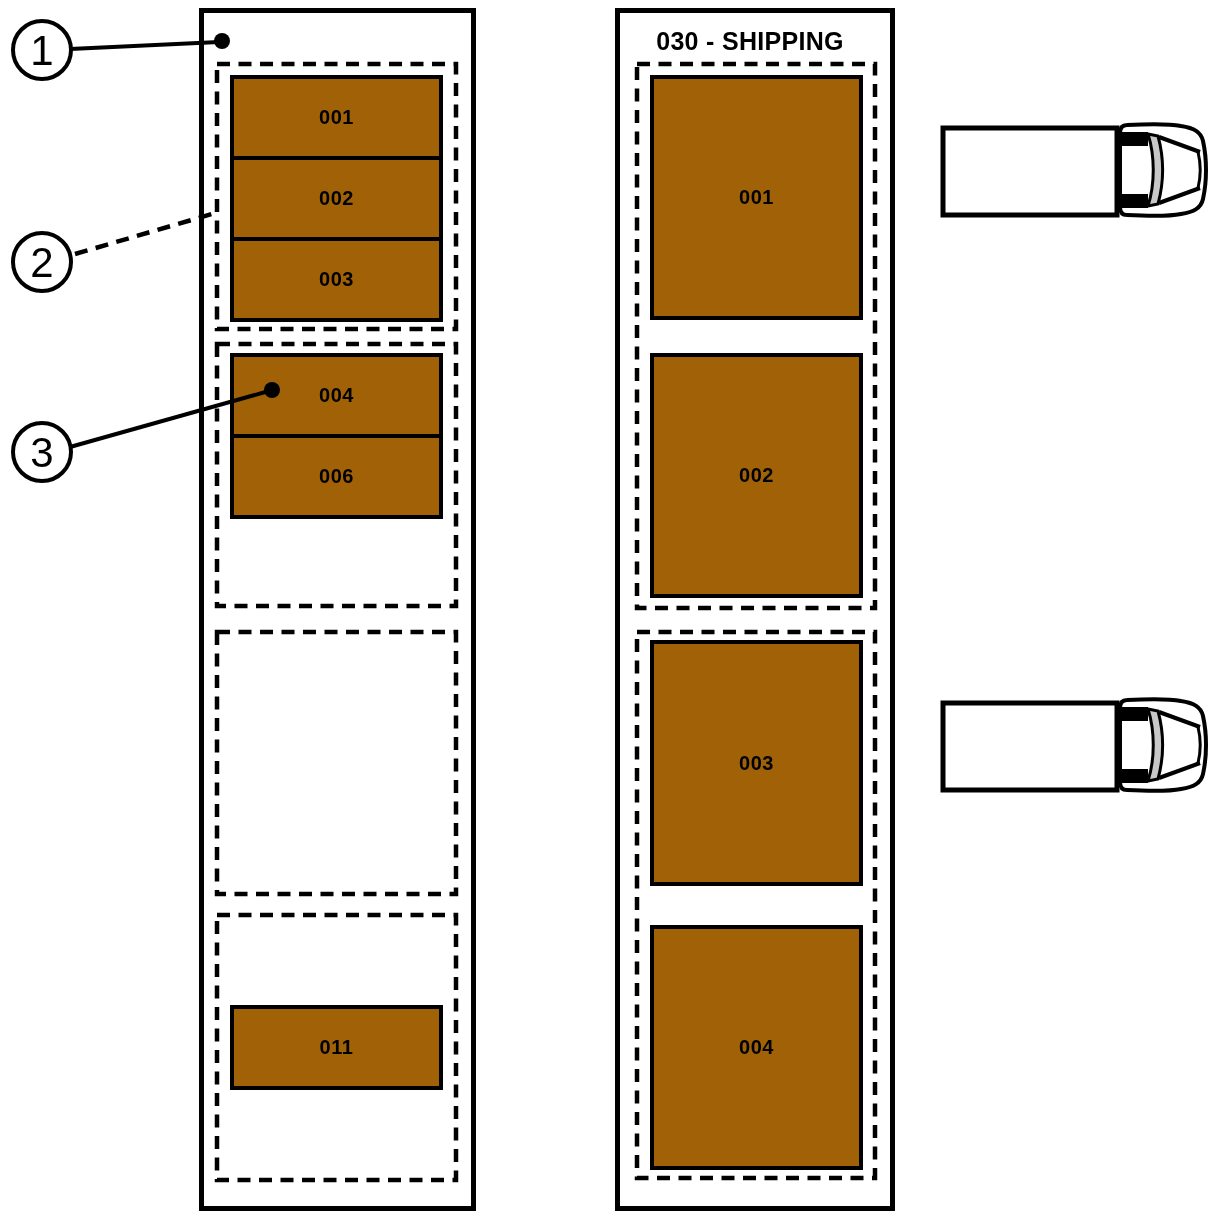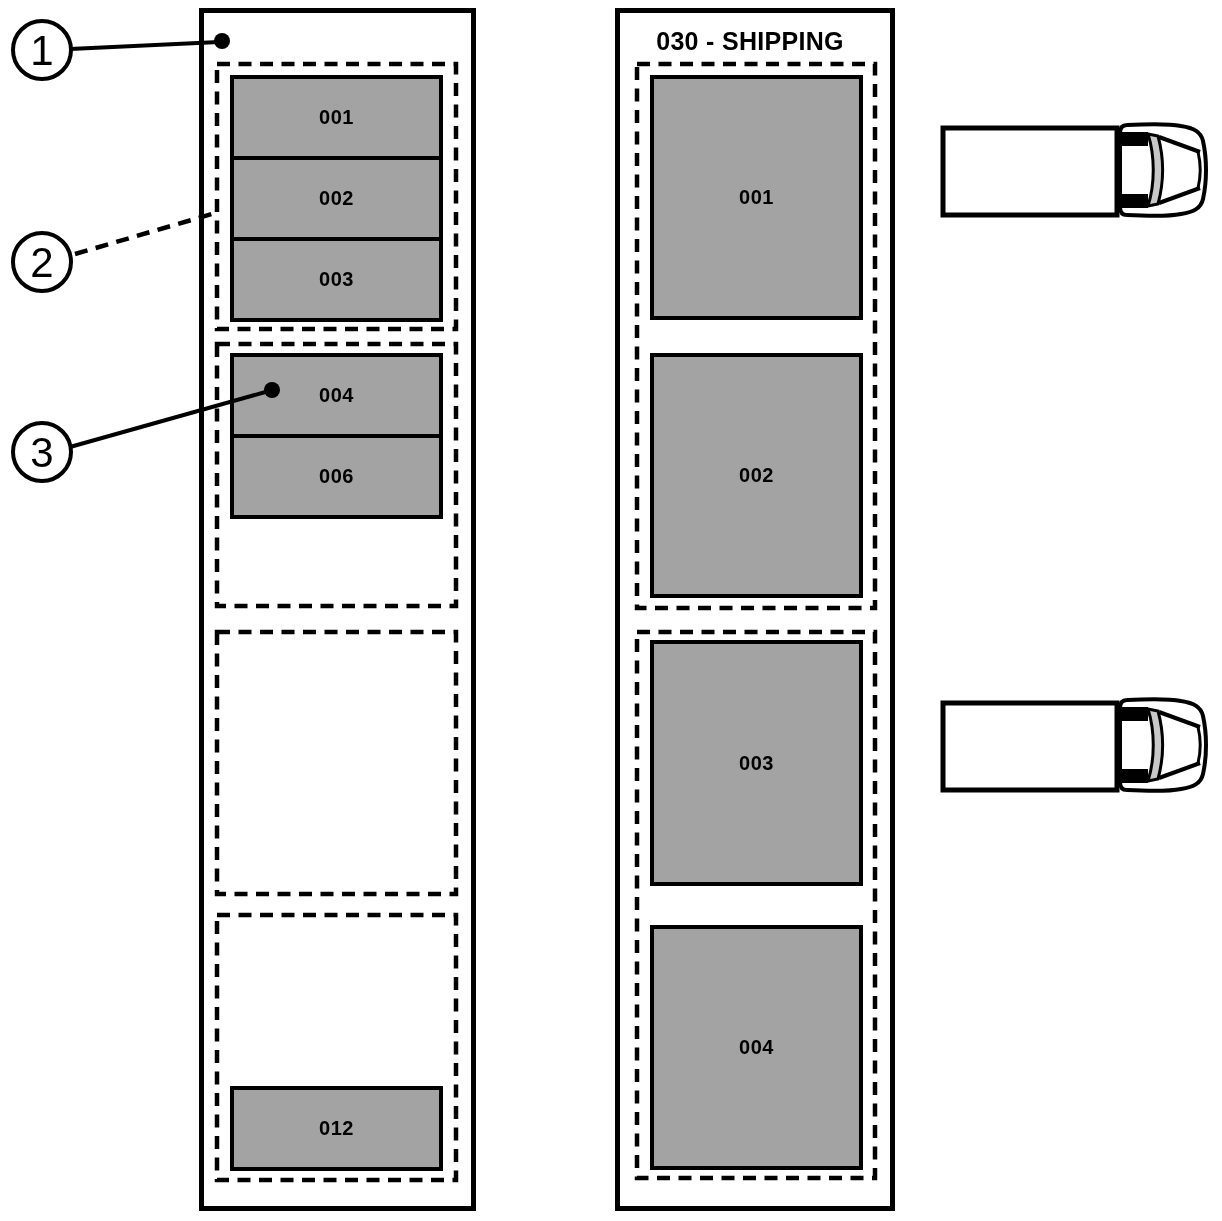--- a/index.html
+++ b/index.html
@@ -23,21 +23,21 @@
     font-size:25px;
     font-weight:600;
     letter-spacing:.3px;
     line-height:30px;
     white-space:nowrap;
   }
   .slot{
     position:absolute;
     border:4px solid #000;
     box-sizing:border-box;
-    background:#a3a3a3;
+    background:#a16207;
     display:flex;
     align-items:center;
     justify-content:center;
     font-size:20px;
     font-weight:600;
     letter-spacing:.5px;
   }
   .slot-sm{left:230px;width:213px;height:85px;}
   .slot-lg{left:650px;width:213px;height:245px;}
   svg.overlay{
@@ -64,21 +64,21 @@
   <div class="zone" style="left:199px;top:8px;width:277px;height:1203px"></div>
 
   <div class="slot slot-sm" style="top:75px">001</div>
   <div class="slot slot-sm" style="top:156px">002</div>
   <div class="slot slot-sm" style="top:237px">003</div>
 
   <div class="slot slot-sm" style="top:353px">004</div>
   <div class="slot slot-sm" style="top:434px">006</div>
 
 
-  <div class="slot slot-sm" style="top:1086px">012</div>
+  <div class="slot slot-sm" style="top:1005px">011</div>
 
   <div class="zone" style="left:615px;top:8px;width:280px;height:1203px"></div>
   <div class="zone-title" style="left:615px;top:26px;width:270px">030 - SHIPPING</div>
 
   <div class="slot slot-lg" style="top:75px">001</div>
   <div class="slot slot-lg" style="top:353px">002</div>
   <div class="slot slot-lg" style="top:640px;height:246px">003</div>
   <div class="slot slot-lg" style="top:925px">004</div>
 
   <svg class="overlay" width="1222" height="1221" viewBox="0 0 1222 1221">

